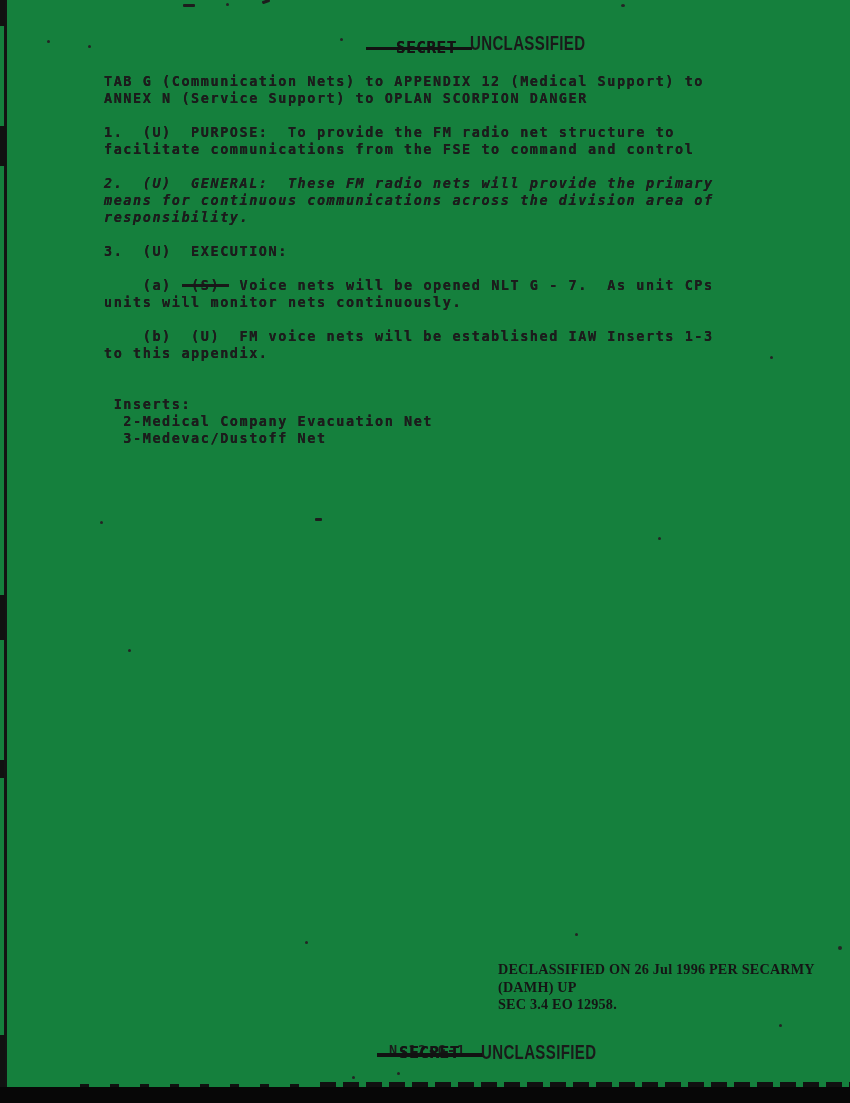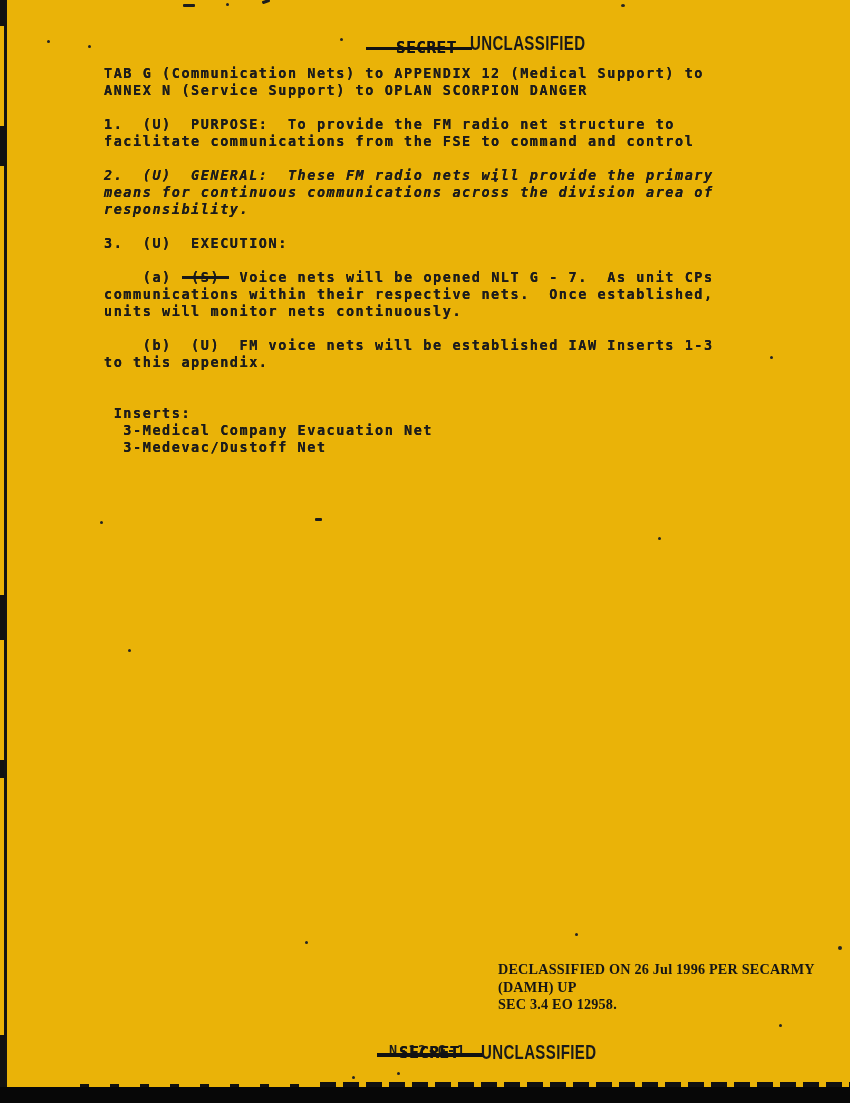--- a/index.html
+++ b/index.html
@@ -1,20 +1,20 @@
 <!DOCTYPE html>
 <html><head>
 <meta charset="utf-8">
 <style>
   html, body { margin: 0; padding: 0; background: #e8e8e8; }
   .page {
     position: relative;
     width: 850px;
     height: 1103px;
-    background: #eab308;
+    background: #15803d;
     overflow: hidden;
     font-family: "DejaVu Sans Mono", monospace;
     color: #1b1b1b;
   }
 
   
   .type-body {
     position: absolute;
     left: 104px;
     top: 65px;
@@ -111,48 +111,47 @@
 </style>
 </head>
 <body>
 
 <div class="page">
 
   <span class="secret-word secret-header">SECRET</span>
   <span class="unclassified-word unclassified-header">UNCLASSIFIED</span>
 
   <div id="typewritten-body" class="type-body">
-      <div class="body-block" style="margin-top: 0px;">
+      <div class="body-block" style="margin-top: 8px;">
         <div class="body-line"><span>TAB G (Communication Nets) to APPENDIX 12 (Medical Support) to</span></div>
         <div class="body-line"><span>ANNEX N (Service Support) to OPLAN SCORPION DANGER</span></div>
       </div>
       <div class="body-block" style="margin-top: 17px;">
         <div class="body-line"><span>1.  (U)  PURPOSE:  To provide the FM radio net structure to</span></div>
         <div class="body-line"><span>facilitate communications from the FSE to command and control</span></div>
       </div>
       <div class="body-block" style="margin-top: 17px; font-style: italic;">
         <div class="body-line"><span>2.  (U)  GENERAL:  These FM radio nets will provide the primary</span></div>
         <div class="body-line"><span>means for continuous communications across the division area of</span></div>
         <div class="body-line"><span>responsibility.</span></div>
       </div>
       <div class="body-block" style="margin-top: 17px;">
         <div class="body-line"><span>3.  (U)  EXECUTION:</span></div>
       </div>
       <div class="body-block" style="margin-top: 17px;">
         <div class="body-line"><span>    (a)  </span><span class="struck-inline">(S)</span><span>  Voice nets will be opened NLT G - 7.  As unit CPs</span></div>
-        <div class="body-line"><span>communications within their respective nets.  Once established,</span></div>
         <div class="body-line"><span>units will monitor nets continuously.</span></div>
       </div>
       <div class="body-block" style="margin-top: 17px;">
         <div class="body-line"><span>    (b)  (U)  FM voice nets will be established IAW Inserts 1-3</span></div>
         <div class="body-line"><span>to this appendix.</span></div>
       </div>
       <div class="body-block" style="margin-top: 34px;">
         <div class="body-line"><span> Inserts:</span></div>
-        <div class="body-line"><span>  3-Medical Company Evacuation Net</span></div>
+        <div class="body-line"><span>  2-Medical Company Evacuation Net</span></div>
         <div class="body-line"><span>  3-Medevac/Dustoff Net</span></div>
       </div>
     </div>
 
   <div class="declass-note">
     <div>DECLASSIFIED ON 26 Jul 1996 PER SECARMY (DAMH) UP</div>
     <div>SEC 3.4 EO 12958.</div>
   </div>
 
   <div class="page-number">N-12-G-1</div>

